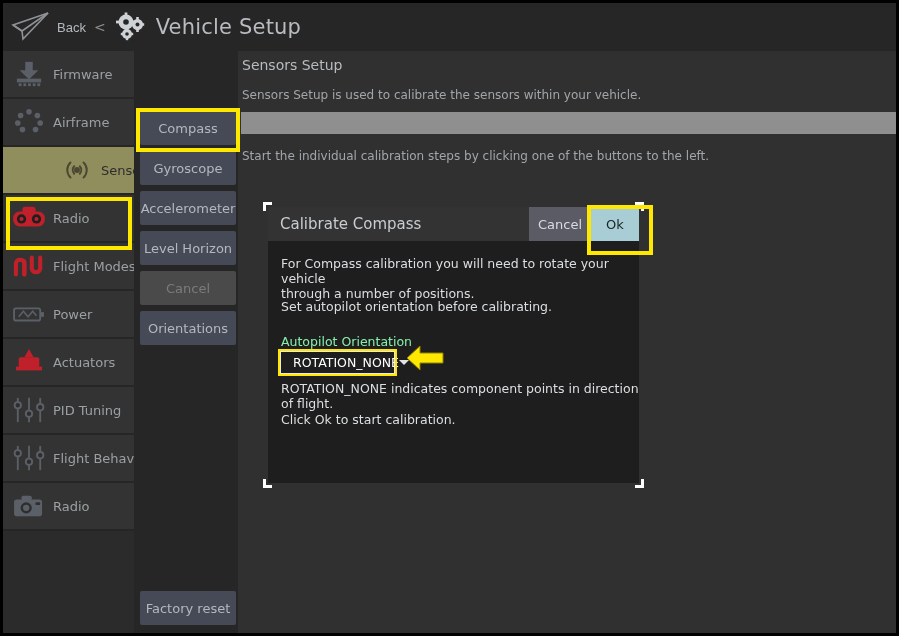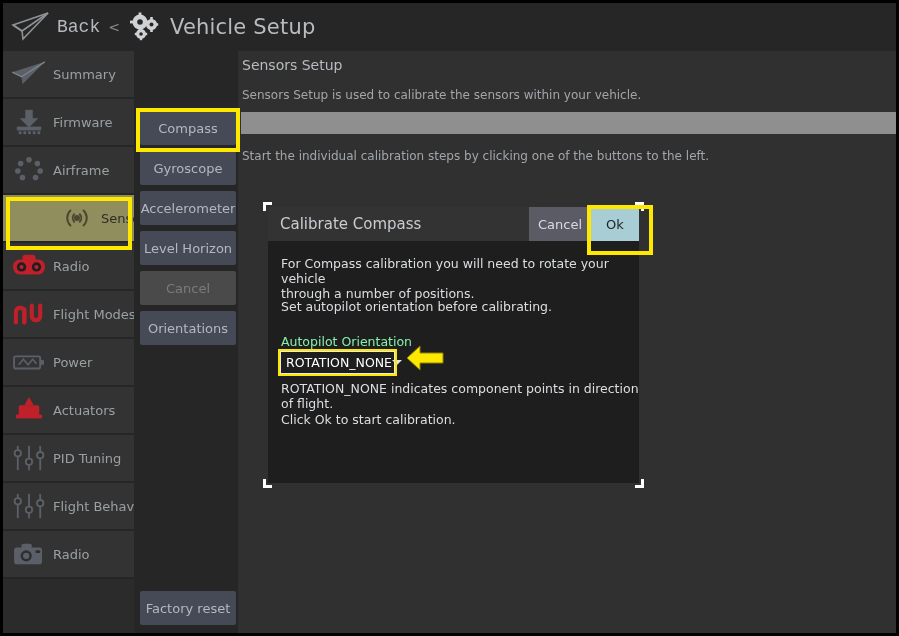--- a/index.html
+++ b/index.html
@@ -17,22 +17,22 @@
   }
 
   
   #topbar {
     position: absolute; left: 0; top: 0; width: 893px; height: 48px;
     background: #262626;
     display: flex; align-items: center;
   }
   #plane-logo { margin-left: 8px; width: 40px; height: 32px; }
   #back-label {
-    color: #b5b9bd; font-size: 18px; margin-left: 6px;
-    font-family: Liberation Mono, monospace;
+    color: #b5b9bd; font-size: 13px; margin-left: 6px;
+    font-family: Liberation Sans, sans-serif;
   }
   #back-chevron { color: #8c9094; font-size: 14px; margin-left: 8px; }
   #gears-icon { margin-left: 9px; width: 32px; height: 30px; }
   #page-title {
     color: #b8bcc0; font-size: 21px; margin-left: 9px; letter-spacing: .2px;
   }
 
   
   #sidebar {
     position: absolute; left: 0; top: 48px; width: 131px; height: 582px;
@@ -121,21 +121,21 @@
   #p2 { left: 13px; top: 58px; }
   #lbl-orient { left: 13px; top: 93px; color: #86efac; }
   #p3 { left: 13px; top: 140px; }
   #p4 { left: 13px; top: 171px; }
   #combo {
     position: absolute; left: 12px; top: 110px;
     width: 115px; height: 23px;
     background: #1e1e1e; border: 1px solid #e9e9e9;
     display: flex; align-items: center;
   }
-  #combo-val { color: #ffffff; font-size: 12.5px; margin-left: 5px; }
+  #combo-val { color: #ffffff; font-size: 12.5px; margin-left: 12px; }
   #combo-caret {
     margin-left: auto; margin-right: 6px;
     width: 0; height: 0;
     border-left: 5px solid transparent; border-right: 5px solid transparent;
     border-top: 5px solid #e4e4e4;
   }
 
   
   .cbr { position: absolute; width: 9px; height: 9px; z-index: 5; }
   .cbr.tl { left: -5px; top: -5px; border-left: 3px solid #fff; border-top: 3px solid #fff; }
@@ -182,29 +182,20 @@
       <circle cx="22.5" cy="12.5" r="2" fill="#262626"></circle>
       <circle cx="12" cy="22" r="1.8" fill="#262626"></circle>
     </svg>
     <span id="page-title">Vehicle Setup</span>
   </div>
 
   <div id="sidebar">
       <div class="side-item">
         <span class="si-ico">
           <svg viewBox="0 0 40 30" width="38" height="28">
-            <polygon points="2,13 37,2 13,26 12,18" fill="#5b6068"></polygon>
-            <polyline points="2,13 12,18 37,2" fill="none" stroke="#7d838b" stroke-width="1.3"></polyline>
-          </svg>
-        </span>
-        <span class="si-label">Summary</span>
-      </div>
-      <div class="side-item">
-        <span class="si-ico">
-          <svg viewBox="0 0 40 30" width="38" height="28">
             <rect x="16" y="2" width="8" height="10" fill="#5b6068"></rect>
             <polygon points="10,11 30,11 20,21" fill="#5b6068"></polygon>
             <rect x="7" y="20" width="26" height="4" fill="#5b6068"></rect>
             <g fill="#5b6068">
               <rect x="9" y="25" width="3" height="3"></rect>
               <rect x="14" y="25" width="3" height="3"></rect>
               <rect x="19" y="25" width="3" height="3"></rect>
               <rect x="24" y="25" width="3" height="3"></rect>
               <rect x="29" y="25" width="3" height="3"></rect>
             </g>

